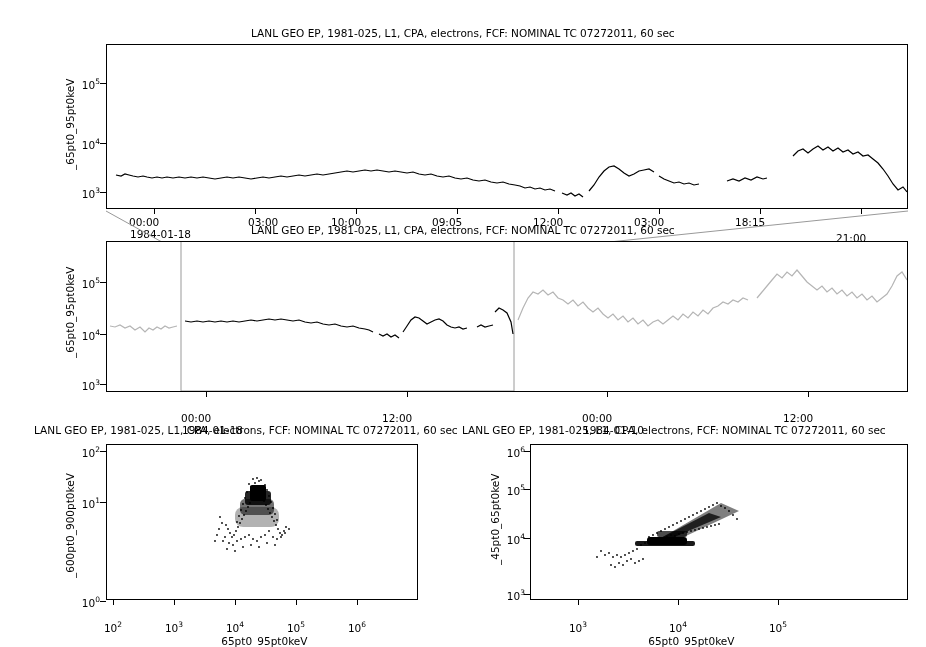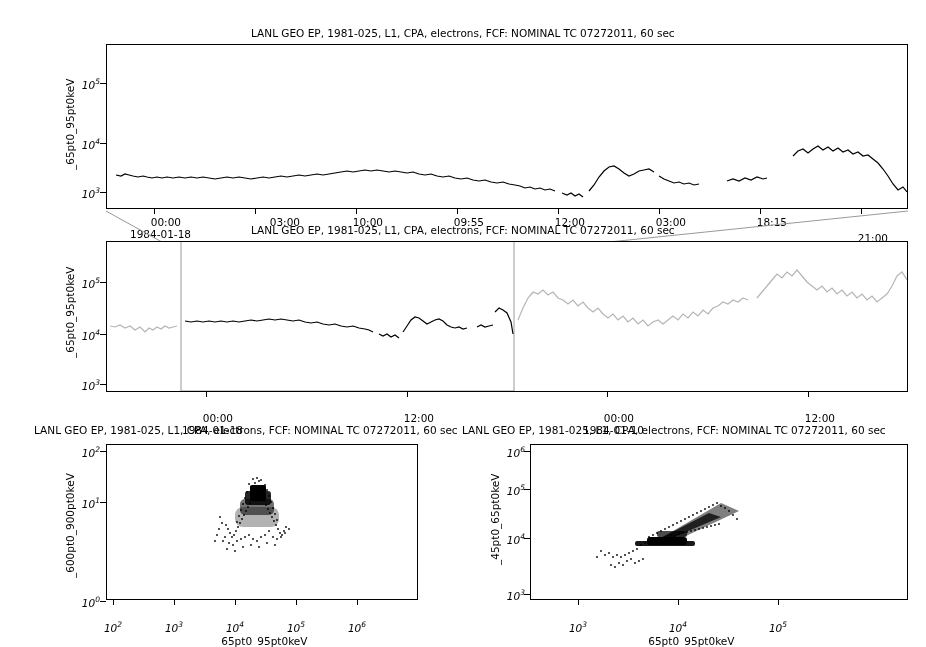--- a/index.html
+++ b/index.html
@@ -38,31 +38,30 @@
   .xlabel {
     position: absolute;
     font-size: 10.5px;
     white-space: nowrap;
   }
   .ytick {
     position: absolute;
     font-size: 10.5px;
     white-space: nowrap;
     text-align: right;
-    font-style: italic;
   }
   .ytick sup {
     font-size: 7.5px;
     vertical-align: super;
   }
   .xtick {
     position: absolute;
     font-size: 10.5px;
     white-space: nowrap;
-    text-align: right;
+    text-align: left;
   }
   .xtick2 {
     position: absolute;
     font-size: 10.5px;
     white-space: nowrap;
   }
   .tickmark {
     position: absolute;
     background: #000;
   }
@@ -107,21 +106,21 @@
 <div class="tickmark" style="left:255px; top:209px; width:1px; height:5px;"></div>
 <div class="tickmark" style="left:356px; top:209px; width:1px; height:5px;"></div>
 <div class="tickmark" style="left:457px; top:209px; width:1px; height:5px;"></div>
 <div class="tickmark" style="left:558px; top:209px; width:1px; height:5px;"></div>
 <div class="tickmark" style="left:659px; top:209px; width:1px; height:5px;"></div>
 <div class="tickmark" style="left:760px; top:209px; width:1px; height:5px;"></div>
 <div class="tickmark" style="left:861px; top:209px; width:1px; height:5px;"></div>
 <div class="xtick" style="left:129px; top:216px; width:52px;">00:00</div>
 <div class="xtick" style="left:248px; top:216px; width:52px;">03:00</div>
 <div class="xtick" style="left:331px; top:216px; width:52px;">10:00</div>
-<div class="xtick" style="left:432px; top:216px; width:52px;">09:55</div>
+<div class="xtick" style="left:432px; top:216px; width:52px;">09:05</div>
 <div class="xtick" style="left:533px; top:216px; width:52px;">12:00</div>
 <div class="xtick" style="left:634px; top:216px; width:52px;">03:00</div>
 <div class="xtick" style="left:735px; top:216px; width:52px;">18:15</div>
 <div class="xtick" style="left:836px; top:232px; width:52px;">21:00</div>
 <div class="xtick2" style="left:130px; top:228px;">1984-01-18</div>
 
 <svg class="conn" width="926" height="60" style="left:0; top:200px;">
   <line x1="106" y1="11" x2="180" y2="52" stroke="#999999" stroke-width="1"></line>
   <line x1="908" y1="11" x2="513" y2="52" stroke="#999999" stroke-width="1"></line>
 </svg>

